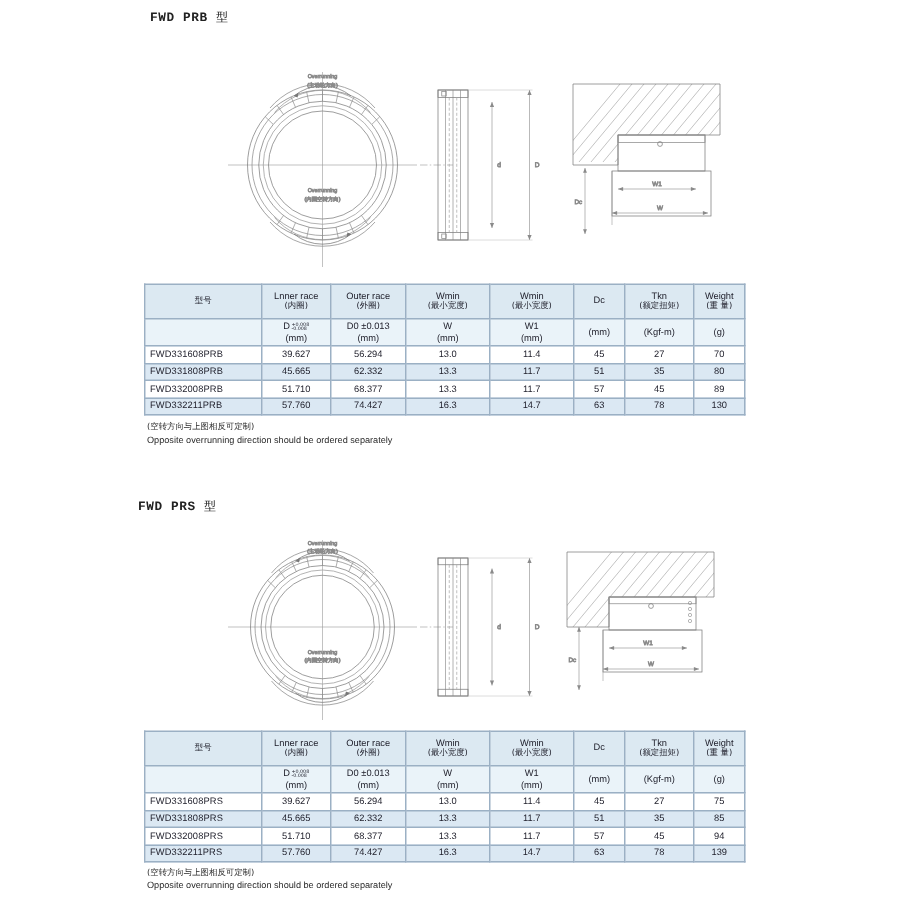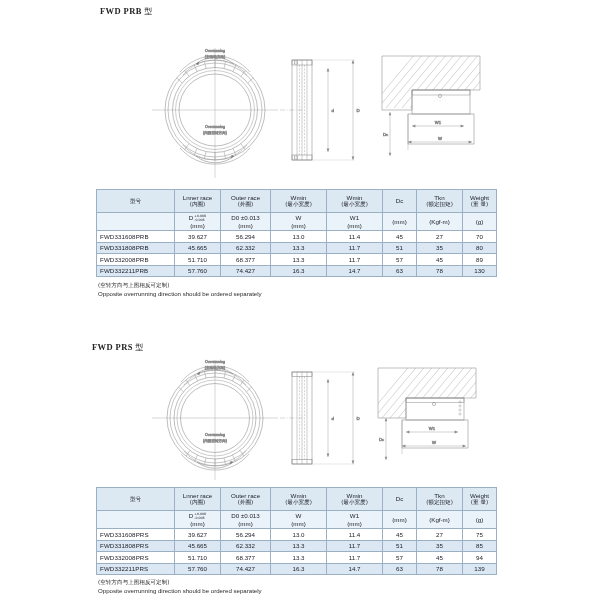--- a/index.html
+++ b/index.html
@@ -4,21 +4,21 @@
 <style>
   html,body{margin:0;padding:0;}
   body{
     width:600px;height:600px;background:#ffffff;
     font-family:"Liberation Serif",serif;
     color:#1a1a1a;overflow:hidden;position:relative;
   }
   .page{position:relative;width:600px;height:600px;}
 
   .section-title{
-    position:absolute;font-family:Liberation Serif, serif;
+    position:absolute;font-family:Liberation Mono, monospace;
     font-weight:bold;font-size:8.5px;letter-spacing:.4px;color:#222;
   }
   .section-title .cjk{font-weight:normal;font-size:8px;}
 
   
   .draw-wrap{position:absolute;}
   .draw-wrap svg{display:block;}
 
   
   .tbl{
@@ -301,21 +301,21 @@
         <td>130</td>
       </tr>
     </tbody>
   </table>
 
   <div class="note" style="left:98px;top:281px;">
     <div>(空转方向与上图相反可定制)</div>
     <div class="en">Opposite overrunning direction should be ordered separately</div>
   </div>
 
-  <div class="section-title" style="left:92px;top:342px;">
+  <div class="section-title" style="left:92px;top:332px;">
     <span>FWD PRS</span>
     <span class="cjk">型</span>
   </div>
 
   <div class="draw-wrap" style="left:150px;top:352px;">
     <svg width="350" height="132" viewBox="0 0 350 132">
       <g stroke="#8a8a8a" fill="none" stroke-width="0.5">
 
         <g>
           <line x1="2" y1="66" x2="128" y2="66" stroke="#999" stroke-width="0.4"></line>

